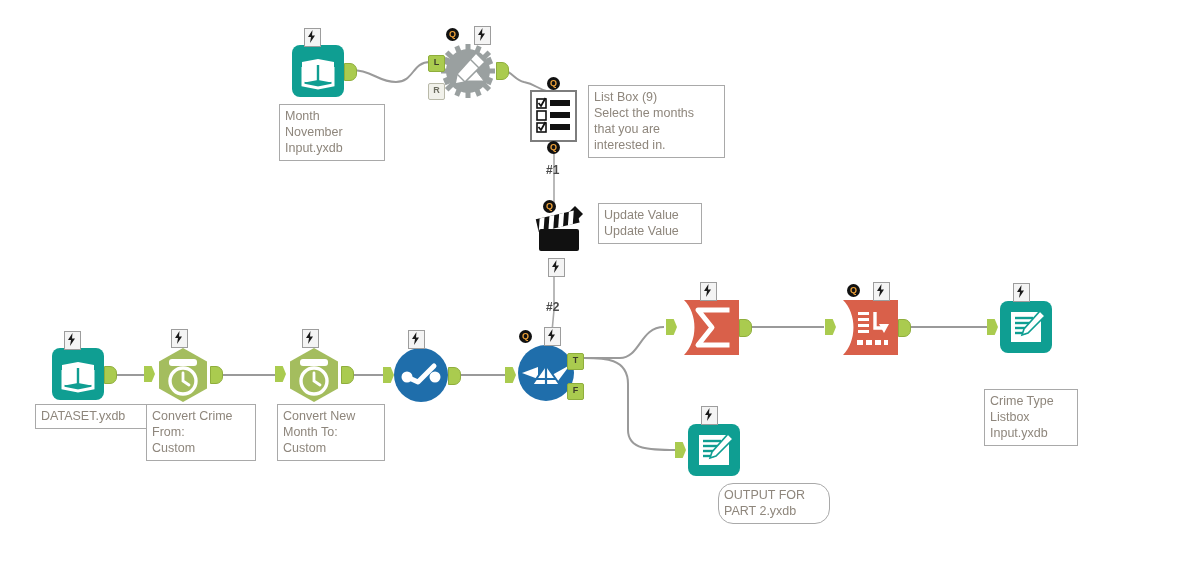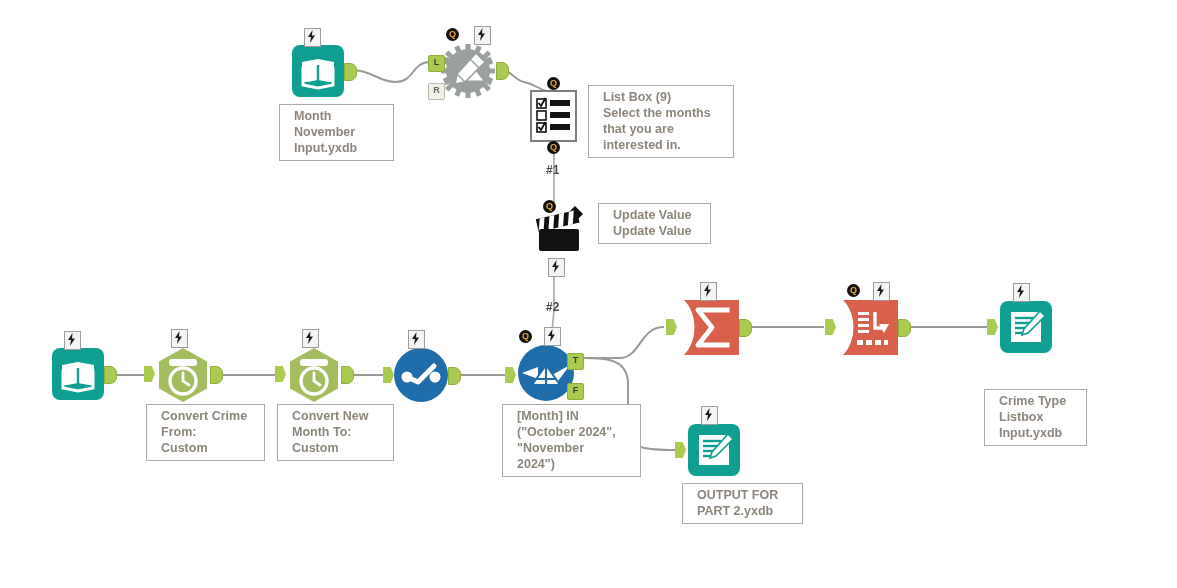--- a/index.html
+++ b/index.html
@@ -30,22 +30,22 @@
   
   .badge{position:absolute;width:15px;height:17px;background:#f4f4f4;border:1px solid #9d9d9d;}
   .badge svg{display:block;}
   
   .qbadge{position:absolute;width:13px;height:13px;border-radius:50%;background:#111;
      color:#f0a33a;font-size:9px;font-weight:bold;line-height:13px;text-align:center;}
 
   
   .anno{
     position:absolute;background:#ffffff;border:1px solid #a9a9a9;
-    color:#8e867c;font-size:12.5px;font-weight:bold;line-height:16px;
-    padding:3px 5px 4px 14px;white-space:pre-line;
+    color:#8e867c;font-size:12.5px;font-weight:normal;line-height:16px;
+    padding:3px 5px 4px 5px;white-space:pre-line;
   }
   .conn-label{position:absolute;color:#4a4a4a;font-size:12px;font-weight:bold;
       font-family:"Liberation Sans",sans-serif;}
 </style>
 </head>
 <body>
 
 <div id="canvas">
 
   <svg id="wires">
@@ -185,20 +185,21 @@
         </svg>
     </div>
     <svg width="52" height="52" viewBox="0 0 52 52">
       <rect x="0" y="0" width="52" height="52" rx="8" fill="#0f9e92"></rect>
       <path d="M26 14 L10 17 V38 L26 35 Z M26 14 L42 17 V38 L26 35 Z" fill="#fff"></path>
       <path d="M26 20 V41 M26 41 L12 38 M26 41 L40 38" stroke="#0f9e92" stroke-width="2.4" fill="none"></path>
       <path d="M11 22 V40 L26 43 L41 40 V22" fill="none" stroke="#fff" stroke-width="3"></path>
     </svg>
     <div class="anchor out" style="left:52px;top:18px;"></div>
   </div>
+  <div class="anno" style="left:35px;top:404px;width:104px;">DATASET.yxdb</div>
 
   <div class="node" style="left:155px;top:347px;">
     <div class="badge" style="left:16px;top:-18px;">
       <svg width="13" height="15" viewBox="0 0 13 15">
           <path d="M7.5 1 L3 8 H6 L5 14 L10 6.5 H7 Z" fill="#1a1a1a"></path>
         </svg>
     </div>
     <div class="anchor in" style="left:-11px;top:19px;"></div>
     <svg width="56" height="56" viewBox="0 0 56 56">
       <path d="M28 1 L52 14.5 V41.5 L28 55 L4 41.5 V14.5 Z" fill="#a4bd5e"></path>
@@ -260,24 +261,20 @@
       <path d="M14 40 H42 L28 20 Z" fill="#fff"></path>
       <path d="M28 20 L28 44" stroke="#1f6eab" stroke-width="2.2"></path>
       <path d="M4 28 L20 22 L20 34 Z" fill="#fff"></path>
       <path d="M52 20 L34 30 L40 36 Z" fill="#fff"></path>
       <path d="M14 40 H42 L28 20 Z" fill="none" stroke="#1f6eab" stroke-width="2"></path>
       <path d="M18 34 H38" stroke="#1f6eab" stroke-width="2"></path>
     </svg>
     <div class="anchor lbl" style="left:49px;top:8px;">T</div>
     <div class="anchor lbl" style="left:49px;top:38px;">F</div>
   </div>
-  <div class="anno" style="left:502px;top:404px;width:118px;">[Month] IN
-("October 2024",
-"November
-2024")</div>
 
   <div class="node" style="left:684px;top:300px;">
     <div class="badge" style="left:16px;top:-18px;">
       <svg width="13" height="15" viewBox="0 0 13 15">
           <path d="M7.5 1 L3 8 H6 L5 14 L10 6.5 H7 Z" fill="#1a1a1a"></path>
         </svg>
     </div>
     <div class="anchor in" style="left:-18px;top:19px;"></div>
     <svg width="55" height="55" viewBox="0 0 55 55">
       <path d="M0 0 H55 V55 H0 C14 41 14 14 0 0 Z" fill="#d9604a"></path>
@@ -349,16 +346,16 @@
       <rect x="11" y="11" width="30" height="30" fill="#fff"></rect>
       <g stroke="#0f9e92" stroke-width="2.4">
         <path d="M15 17 H33"></path>
           <path d="M15 22 H33"></path>
           <path d="M15 27 H30"></path>
           <path d="M15 32 H26"></path>
       </g>
       <path d="M40 10 L45 15 L28 32 L22 34 L24 28 Z" fill="#fff" stroke="#0f9e92" stroke-width="1.6"></path>
     </svg>
   </div>
-  <div class="anno" style="left:682px;top:483px;width:100px;">OUTPUT FOR
+  <div class="anno" style="left:718px;top:483px;width:100px;border-radius:15px;">OUTPUT FOR
 PART 2.yxdb</div>
 
 </div>
 
 </body></html>

